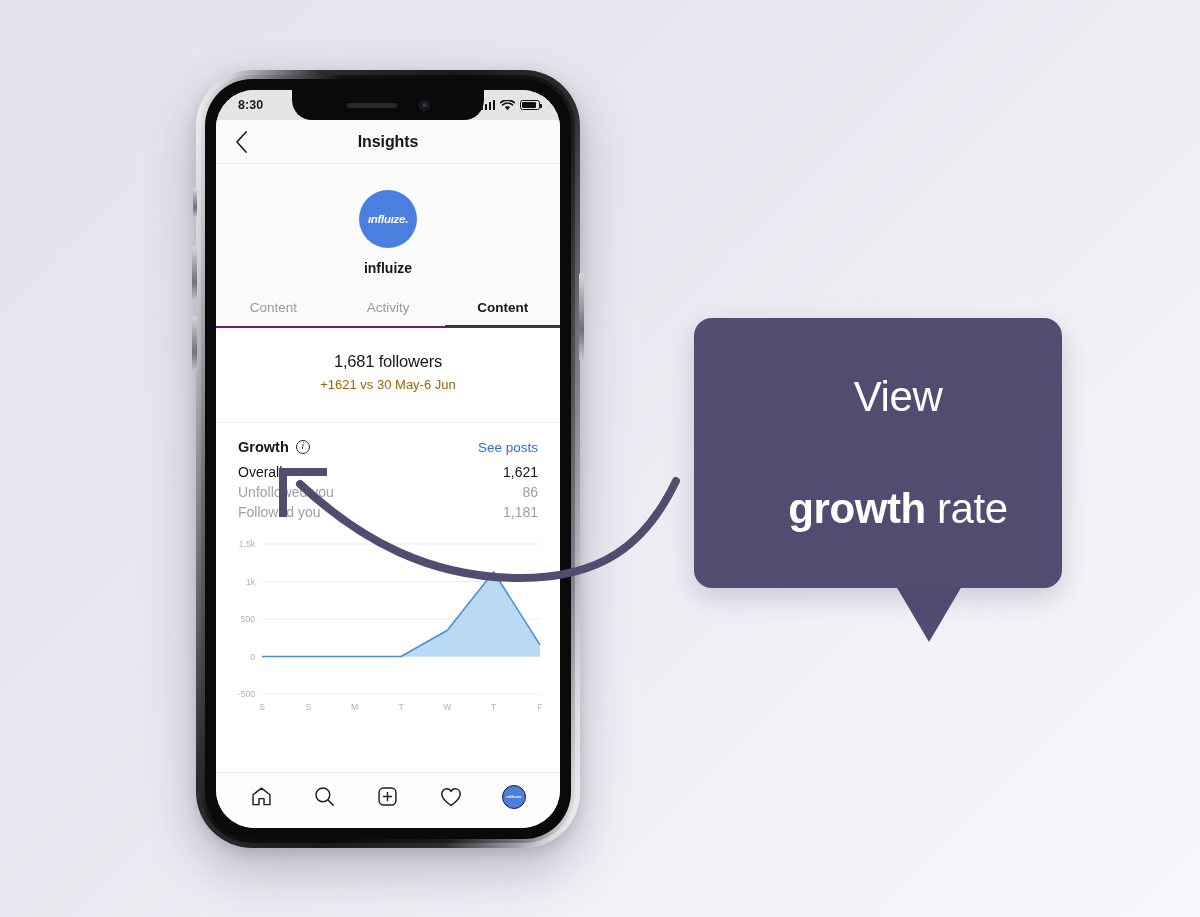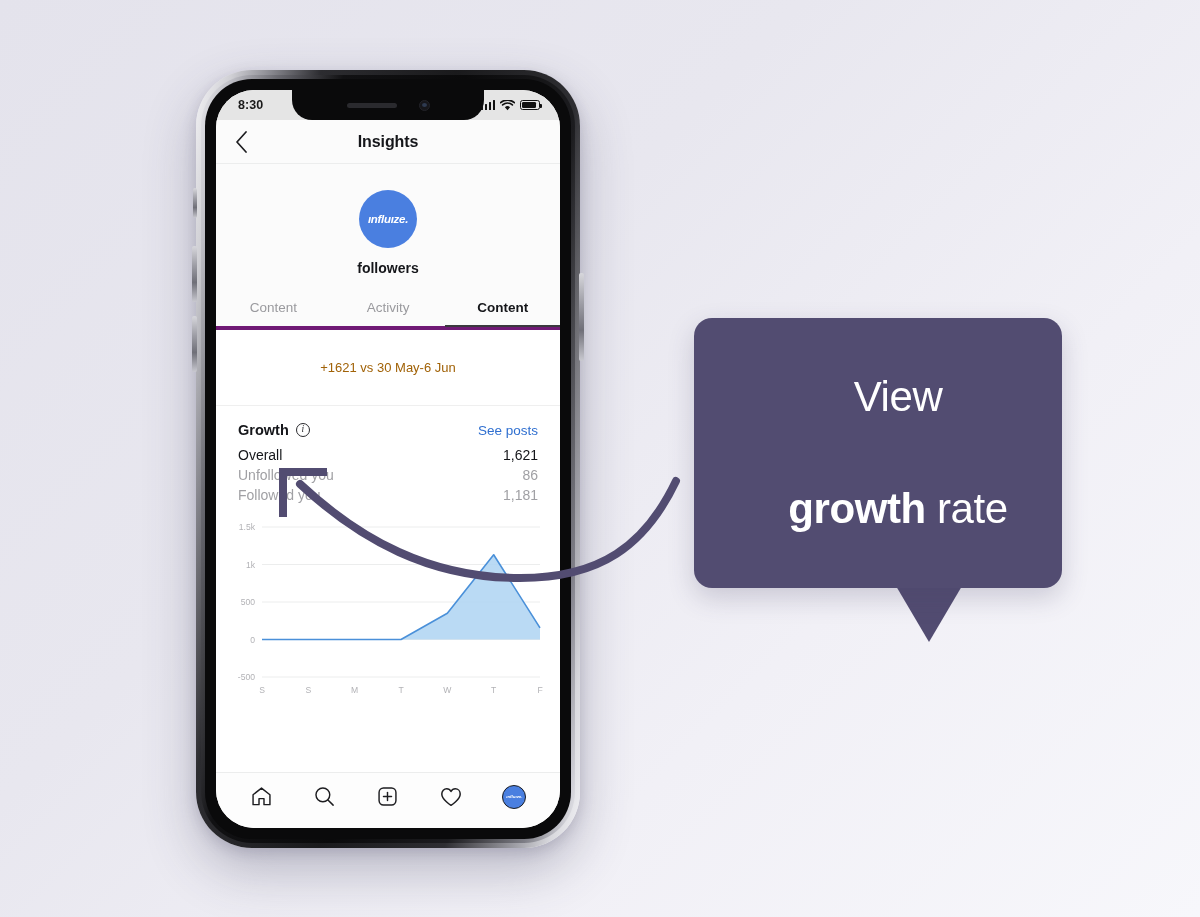--- a/index.html
+++ b/index.html
@@ -190,21 +190,21 @@
     margin-top: 12px;
     font-size: 14px;
     font-weight: bold;
     color: #15161a;
   }
 
   
   .tabs {
     background: #fbfbfb;
     display: flex;
-    border-bottom: 4px solid #701a75;
+    border-bottom: 2px solid #701a75;
   }
   .tab {
     flex: 1;
     text-align: center;
     padding: 10px 0 11px;
     font-size: 13.5px;
     color: #9a9a9e;
     position: relative;
   }
   .tab.active {
@@ -413,30 +413,31 @@
             <path d="M11 1 L2 11 L11 21" stroke="#1d1d20" stroke-width="1.7" fill="none" stroke-linecap="round" stroke-linejoin="round"></path>
           </svg>
         </div>
         <div class="nav-title">Insights</div>
       </div>
 
       <div class="profile">
         <div class="avatar">
           <span class="avatar-text">ınfluıze.</span>
         </div>
-        <div class="profile-name">followers</div>
+        <div class="profile-name">influize</div>
       </div>
 
       <div class="tabs">
         <div class="tab">Content</div>
         <div class="tab">Activity</div>
         <div class="tab active">Content</div>
       </div>
 
       <div class="followers">
+        <div class="followers-count">1,681 followers</div>
         <div class="followers-delta">+1621 vs 30 May-6 Jun</div>
       </div>
 
       <div class="growth">
         <div class="growth-head">
           <div class="growth-title-wrap">
             <span class="growth-title">Growth</span>
             <span class="info-icon">i</span>
           </div>
           <span class="see-posts">See posts</span>

